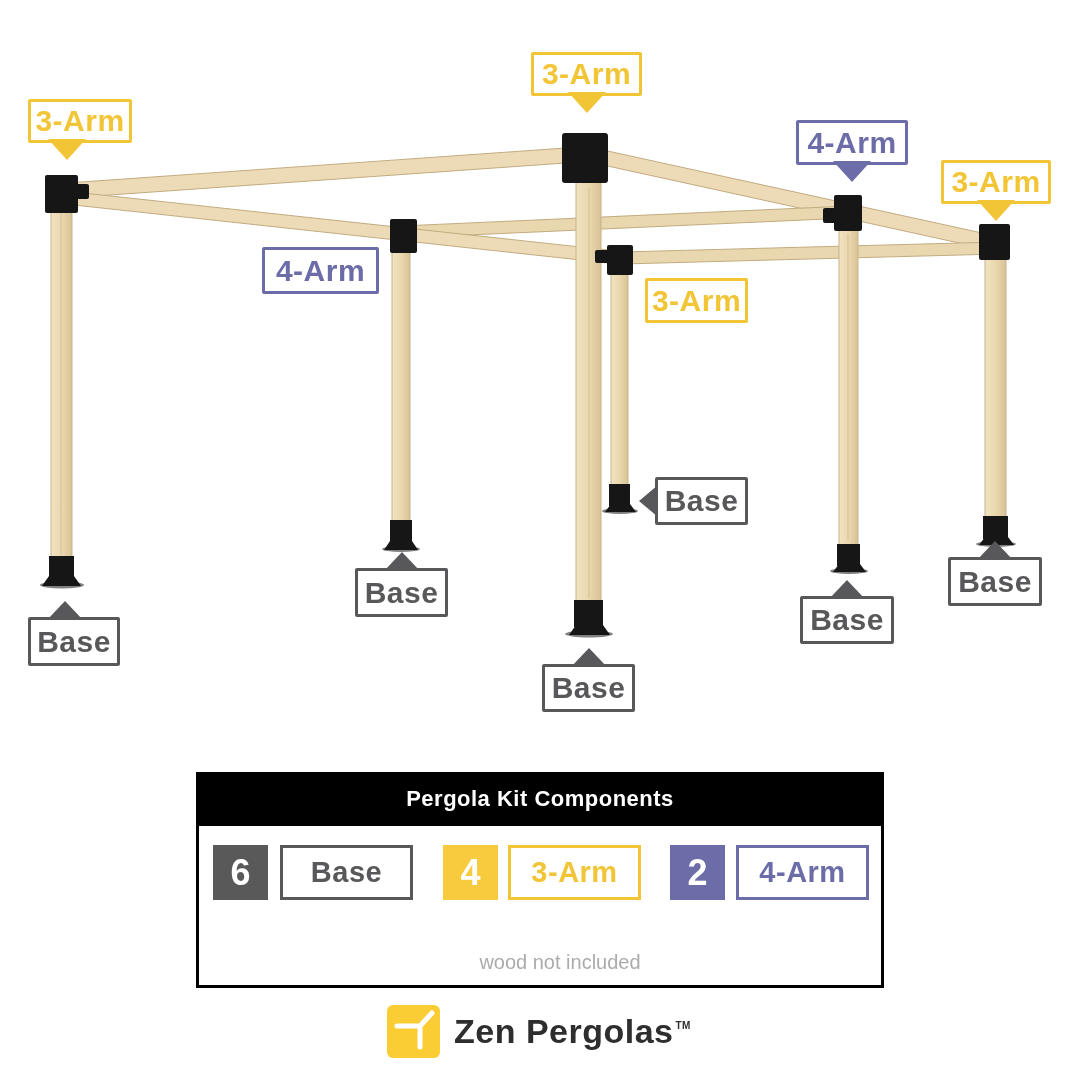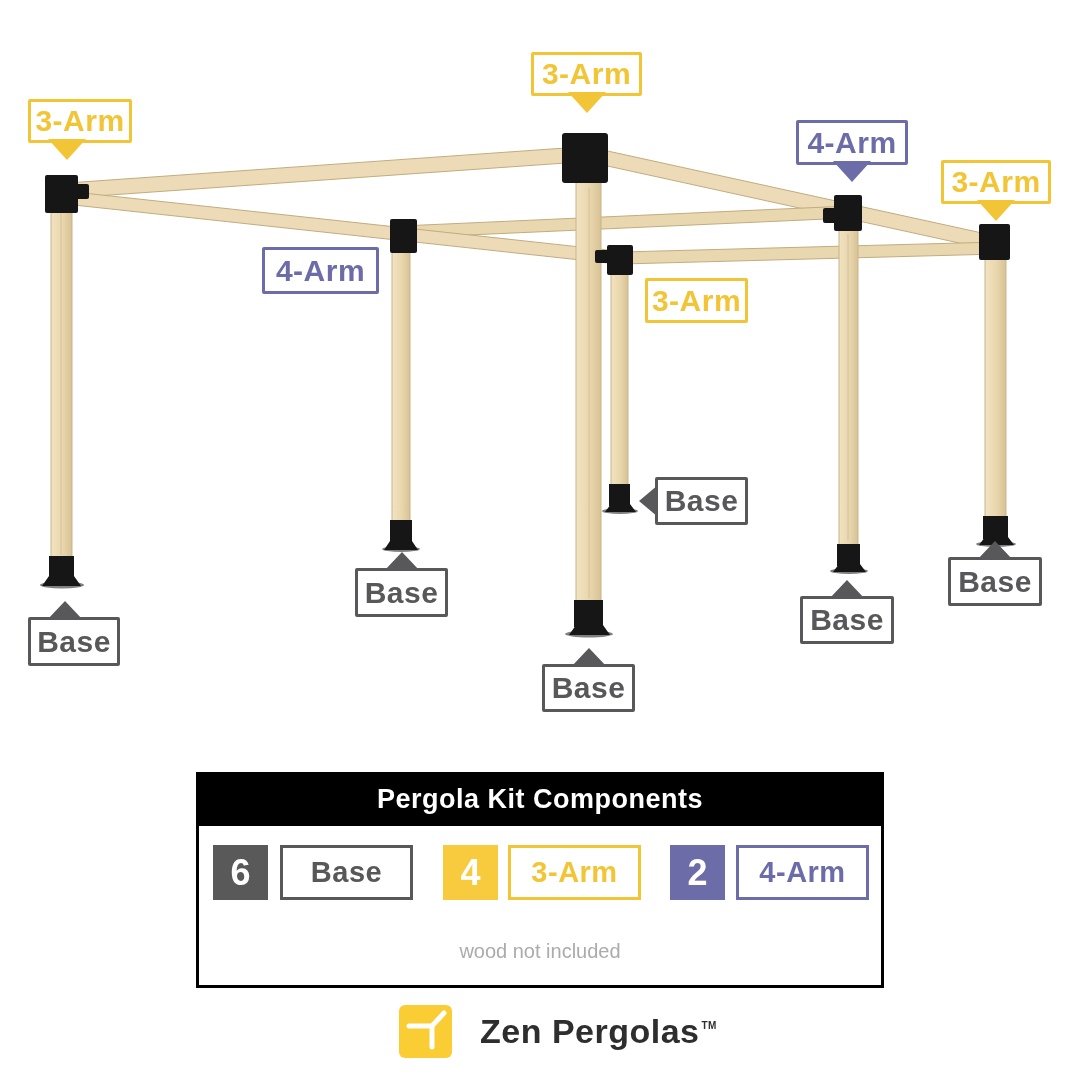--- a/index.html
+++ b/index.html
@@ -23,21 +23,21 @@
   .ptr-left{left:-19px;top:50%;margin-top:-16px;border-top:16px solid transparent;border-bottom:16px solid transparent;border-right:19px solid currentColor;}
   .ptr-center{left:50%;margin-left:-19px;}
   
   #panel{
     position:absolute;left:196px;top:772px;width:688px;height:216px;
     background:#ffffff;border:3px solid #000;box-sizing:border-box;
   }
   #panel-header{
     position:absolute;left:-3px;top:-3px;width:688px;height:54px;background:#000;
     color:#fff;display:flex;align-items:center;justify-content:center;
-    font-size:27px;font-weight:700;letter-spacing:.5px;
+    font-size:22px;font-weight:700;letter-spacing:.5px;
   }
   .qty{
     position:absolute;width:55px;height:55px;top:70px;
     display:flex;align-items:center;justify-content:center;
     color:#fff;font-size:36px;font-weight:700;
   }
   .part{
     position:absolute;width:133px;height:55px;top:70px;background:#fff;
     border:3px solid currentColor;box-sizing:border-box;
     display:flex;align-items:center;justify-content:center;
@@ -47,26 +47,26 @@
   .part-gray{color:#58585A;left:81px;}
   .qty-yellow{background:#F7CB3D;left:244px;}
   .part-yellow{color:#F2C537;left:309px;}
   .qty-purple{background:#6C6CA8;left:471px;}
   .part-purple{color:#6C6CA8;left:537px;}
   #panel-note{
     position:absolute;left:0;top:145px;width:100%;text-align:center;
     font-size:24px;font-weight:700;color:#1c1c1c;
   }
   #panel-subnote{
-    position:absolute;left:0;top:165px;width:100%;text-align:center;
-    font-size:20px;color:#ABABAB;font-weight:400;
+    position:absolute;left:0;top:176px;width:100%;text-align:center;
+    font-size:20px;color:#ABABAB;font-weight:400;padding-left:20px;
   }
   
   #logo{
-    position:absolute;left:399px;top:1005px;display:flex;align-items:center;gap:28px;
+    position:absolute;left:387px;top:1005px;display:flex;align-items:center;gap:14px;
   }
   #logo-text{font-size:34px;font-weight:700;color:#2E2E2E;letter-spacing:.5px;position:relative;}
   #logo-tm{font-size:10px;font-weight:700;color:#2E2E2E;position:relative;top:-14px;left:2px;}
 </style>
 </head>
 <body>
 
 <svg id="scene" width="1080" height="760" viewBox="0 0 1080 760">
   <defs>
     <linearGradient id="postGrad" x1="0" y1="0" x2="1" y2="0">

